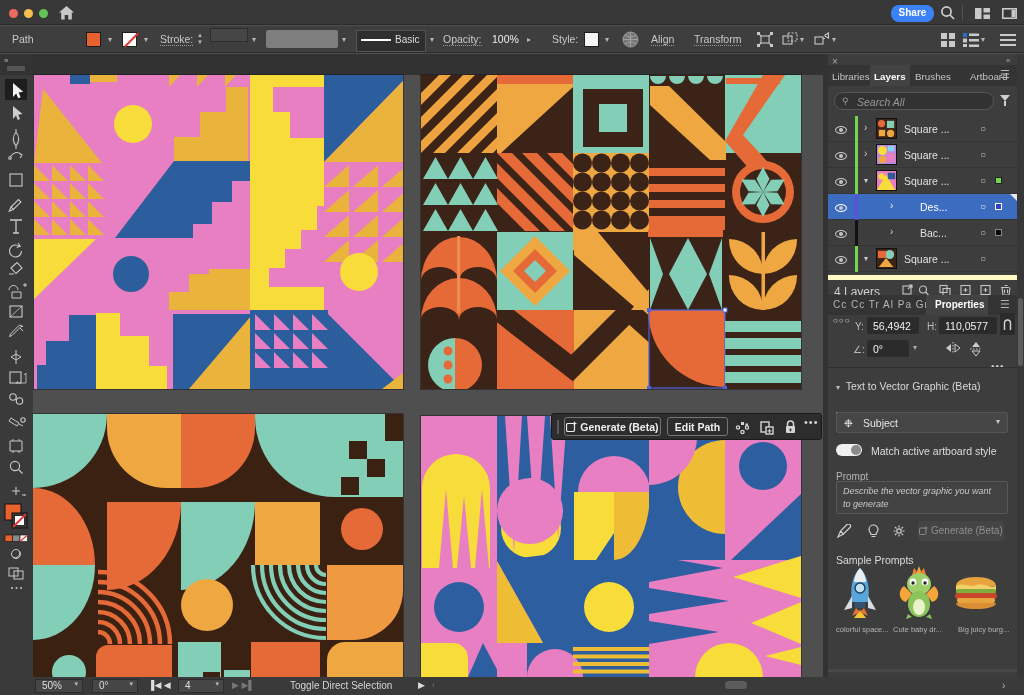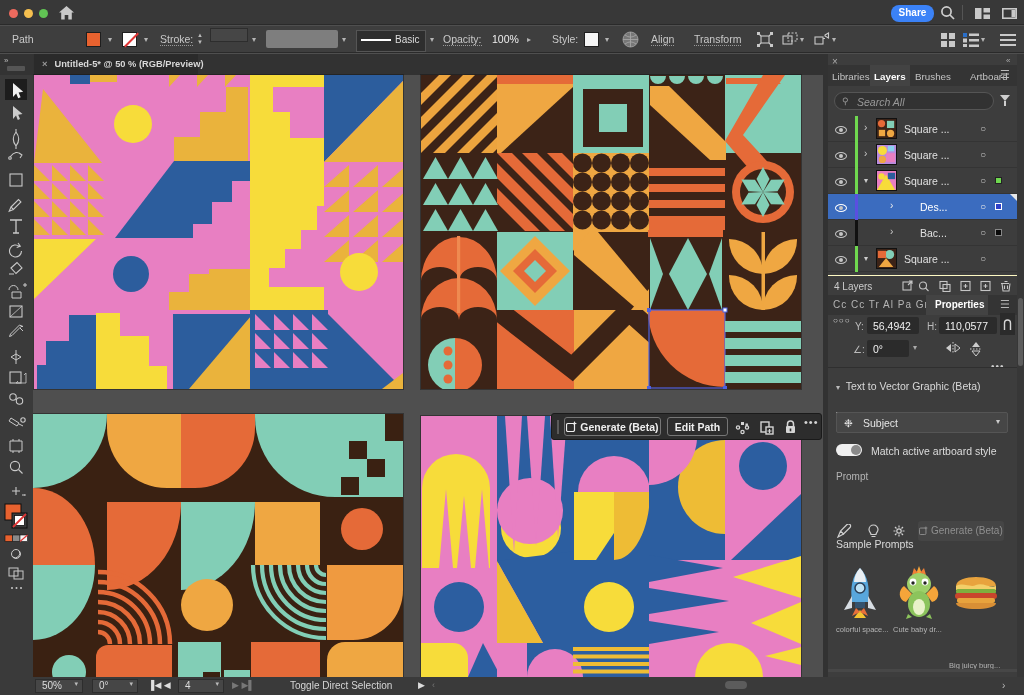--- a/index.html
+++ b/index.html
@@ -142,21 +142,20 @@
           <rect x="0" y="11" width="4" height="4"></rect>
           <rect x="6" y="0.5" width="10" height="2.5"></rect>
           <rect x="6" y="6" width="10" height="2.5"></rect>
           <rect x="6" y="11.5" width="10" height="2.5"></rect>
         </g>
       </svg>
     <div class="abs chev" style="left:981px;">▾</div>
     <div class="abs" style="left:1000px;top:8px;width:16px;height:2px;background:#c9c9c9;box-shadow:0 5px 0 #c9c9c9, 0 10px 0 #c9c9c9;"></div>
   </div>
   <div id="tabbar" class="abs"></div>
-  <div id="doctab" class="abs"><span style="color:#9a9a9a;margin:0 7px 0 8px;">×</span>Untitled-5* @ 50 % (RGB/Preview)</div>
   <div id="ltool" class="abs"></div>
   <div id="canvas" class="abs"></div>
   <svg id="ab1" class="abs ab" style="left:34px;top:75px;" width="369" height="314" viewBox="0 0 369 314">
     <rect width="369" height="314" fill="#e87fc2"></rect>
 
     <polygon points="9,14 68,88 0,88" fill="#eab33c"></polygon>
 
     <g fill="#eab33c">
       <path d="M0,90 v16 l16,0 Z M18,90 v16 l16,0 Z M36,90 v16 l16,0 Z M54,90 v16 l16,0 Z
                M0,108 v16 l16,0 Z M18,108 v16 l16,0 Z M36,108 v16 l16,0 Z M54,108 v16 l16,0 Z
@@ -575,21 +574,21 @@
             <rect width="21" height="21" fill="#3c2317"></rect>
             <circle cx="14" cy="6" r="5" fill="#82ceb6"></circle>
             <rect x="1" y="2" width="9" height="8" fill="#e56a38"></rect>
             <polygon points="2,20 10,10 18,20" fill="#efa742"></polygon>
           </svg>
         <span class="lname">Square ...</span>
           <span class="lcirc">○</span>
       </div>
     </div>
 
-    <div class="abs" style="left:0;top:221px;width:189px;height:20px;border-top:1px solid #fef9c3;color:#ccc;font-size:10px;">
+    <div class="abs" style="left:0;top:221px;width:189px;height:20px;border-top:5px solid #fef9c3;color:#ccc;font-size:12px;">
       <span style="position:absolute;left:6px;top:5px;">4 Layers</span>
       <svg style="position:absolute;left:74px;top:4px;" width="110" height="12" viewBox="0 0 110 12">
         <g fill="none" stroke="#c5c5c5" stroke-width="1.1">
           <rect x="1" y="2" width="8" height="8"></rect>
             <path d="M6,5 l4,-4 m-3,0 h3 v3"></path>
           <circle cx="21" cy="5.5" r="3.5"></circle>
             <path d="M23.5,8 l3,3"></path>
           <rect x="38" y="1.5" width="7" height="7"></rect>
             <rect x="41" y="4.5" width="7" height="7"></rect>
           <rect x="59" y="1.5" width="9" height="9"></rect>
@@ -640,33 +639,34 @@
     <div class="abs" style="left:8px;top:358px;width:172px;height:21px;background:#464646;border:1px solid #555;border-radius:2px;color:#e5e5e5;font-size:10.5px;">
       <span style="position:absolute;left:7px;top:4px;">❉</span>
       <span style="position:absolute;left:26px;top:4px;">Subject</span>
       <span style="position:absolute;right:7px;top:4px;font-size:8px;color:#ccc;">▾</span>
     </div>
     <div class="abs" style="left:8px;top:390px;width:26px;height:12px;background:#f0f0f0;border-radius:6px;">
         <span style="position:absolute;right:1px;top:1px;width:10px;height:10px;background:#8a8a8a;border-radius:50%;"></span>
       </div>
     <div class="abs" style="left:43px;top:391px;color:#dcdcdc;font-size:10.5px;">Match active artboard style</div>
     <div class="abs" style="left:8px;top:417px;color:#b5b5b5;font-size:10px;">Prompt</div>
+    <div class="abs" style="left:8px;top:427px;width:172px;height:33px;background:#424242;border:1px solid #595959;border-radius:2px;color:#c9c9c9;font-size:9px;font-style:italic;padding:3px 6px;line-height:13px;">Describe the vector graphic you want to generate</div>
     <svg class="abs" style="left:9px;top:470px;" width="76" height="14" viewBox="0 0 76 14">
       <g stroke="#cfcfcf" stroke-width="1.2" fill="none">
         <path d="M1,13 l2.5,-6 6.5,-6.5 a2,2 0 0 1 3,3 l-6.5,6.5 Z M3.5,7 l3.5,3.5"></path>
         <path d="M32,5.5 a4.5,4.5 0 1 1 9,0 c0,2.5 -2,3 -2,5 h-5 c0,-2 -2,-2.5 -2,-5 Z M34.5,12.5 h4"></path>
         <circle cx="62" cy="7" r="2.2"></circle>
         <path d="M62,1.5 v2 M62,10.5 v2 M56.5,7 h2 M65.5,7 h2 M58,3 l1.5,1.5 M66,3 l-1.5,1.5 M58,11 l1.5,-1.5 M66,11 l-1.5,-1.5"></path>
       </g>
     </svg>
     <div class="abs" style="left:90px;top:467px;width:86px;height:20px;background:#454545;border-radius:3px;color:#8f8f8f;font-size:10px;text-align:center;line-height:20px;"><svg width="9" height="9" viewBox="0 0 11 11" style="vertical-align:-1px;">
           <rect x="0.5" y="2.5" width="8" height="8" rx="1.5" fill="none" stroke="#8f8f8f" stroke-width="1.2"></rect>
           <path d="M8.5,0 l0.7,1.8 1.8,0.7 -1.8,0.7 -0.7,1.8 -0.7,-1.8 -1.8,-0.7 1.8,-0.7 Z" fill="#8f8f8f"></path>
         </svg> Generate (Beta)</div>
-    <div class="abs" style="left:8px;top:484px;color:#dadada;font-size:10.5px;">Sample Prompts</div>
+    <div class="abs" style="left:8px;top:500px;color:#dadada;font-size:10.5px;">Sample Prompts</div>
     <div id="thumbs" class="abs" style="left:0;top:510px;width:189px;height:70px;">
       <svg class="abs" style="left:14px;top:2px;" width="36" height="52" viewBox="0 0 36 52">
         <polygon points="18,44 12,52 24,52" fill="#f5c431"></polygon>
         <polygon points="14,42 10,50 18,46" fill="#e8703a"></polygon>
         <polygon points="22,42 26,50 18,46" fill="#e8703a"></polygon>
         <path d="M18,2 C26,10 28,22 26,36 L10,36 C8,22 10,10 18,2 Z" fill="#58a7dc"></path>
         <path d="M18,2 C22,6 24,12 24,16 L12,16 C12,12 14,6 18,2 Z" fill="#e9eef2"></path>
         <circle cx="18" cy="22" r="5" fill="#bfe3f5" stroke="#2c3e55" stroke-width="1.5"></circle>
         <path d="M10,30 L2,44 L10,42 Z" fill="#d8dee4"></path>
         <path d="M26,30 L34,44 L26,42 Z" fill="#d8dee4"></path>
@@ -693,21 +693,21 @@
         <path d="M2,16 C10,12 16,18 22,15 C28,12 36,18 42,16 L42,20 L2,20 Z" fill="#f3cf68"></path>
         <rect x="2" y="19" width="40" height="5" rx="2" fill="#7fae3e"></rect>
         <rect x="1" y="23" width="42" height="6" rx="3" fill="#c9452c"></rect>
         <rect x="3" y="28" width="38" height="5" rx="2" fill="#e8a33d"></rect>
         <path d="M2,33 L42,33 C42,41 2,41 2,33 Z" fill="#d98f35"></path>
       </svg>
     </div>
     <div class="abs" style="left:8px;top:571px;width:180px;color:#b5b5b5;font-size:7.5px;">
       <span style="position:absolute;left:0;">colorful space...</span>
       <span style="position:absolute;left:57px;">Cute baby dr...</span>
-      <span style="position:absolute;left:113px;margin-top:36px;">Big juicy burg...</span>
+      <span style="position:absolute;left:122px;">Big juicy burg...</span>
     </div>
 
     <div class="abs" style="left:0;top:615px;width:189px;height:6px;background:#474747;"></div>
     <div class="abs" style="left:0;top:618px;width:189px;height:5px;background:#3d3d3d;"></div>
   </div>
 
   <div class="abs" style="left:1017px;top:54px;width:7px;height:623px;background:#373737;"></div>
   <div class="abs" style="left:1018px;top:298px;width:5px;height:68px;background:#5d5d5d;border-radius:3px;"></div>
 
   <div class="abs" style="left:551px;top:413px;width:271px;height:27px;background:#2d2d2d;border:1px solid #1a1a1a;border-radius:3px;">

